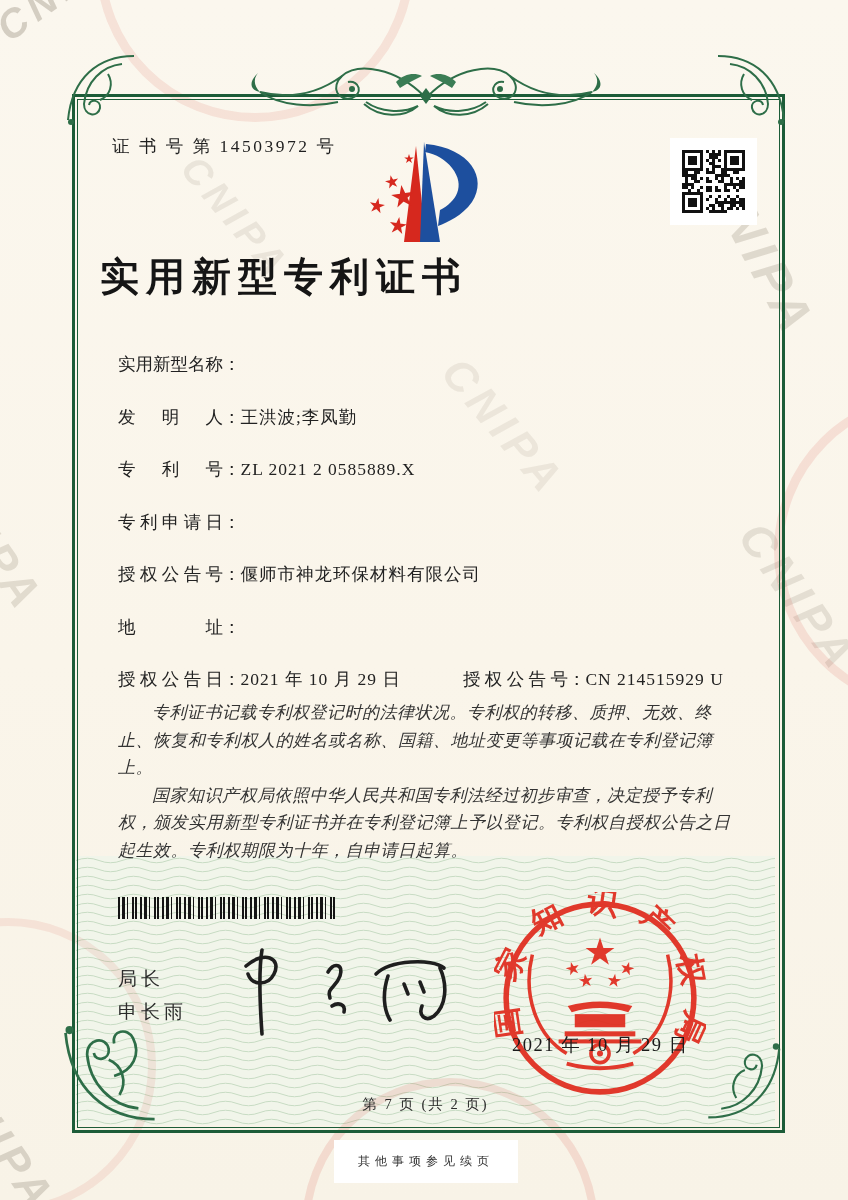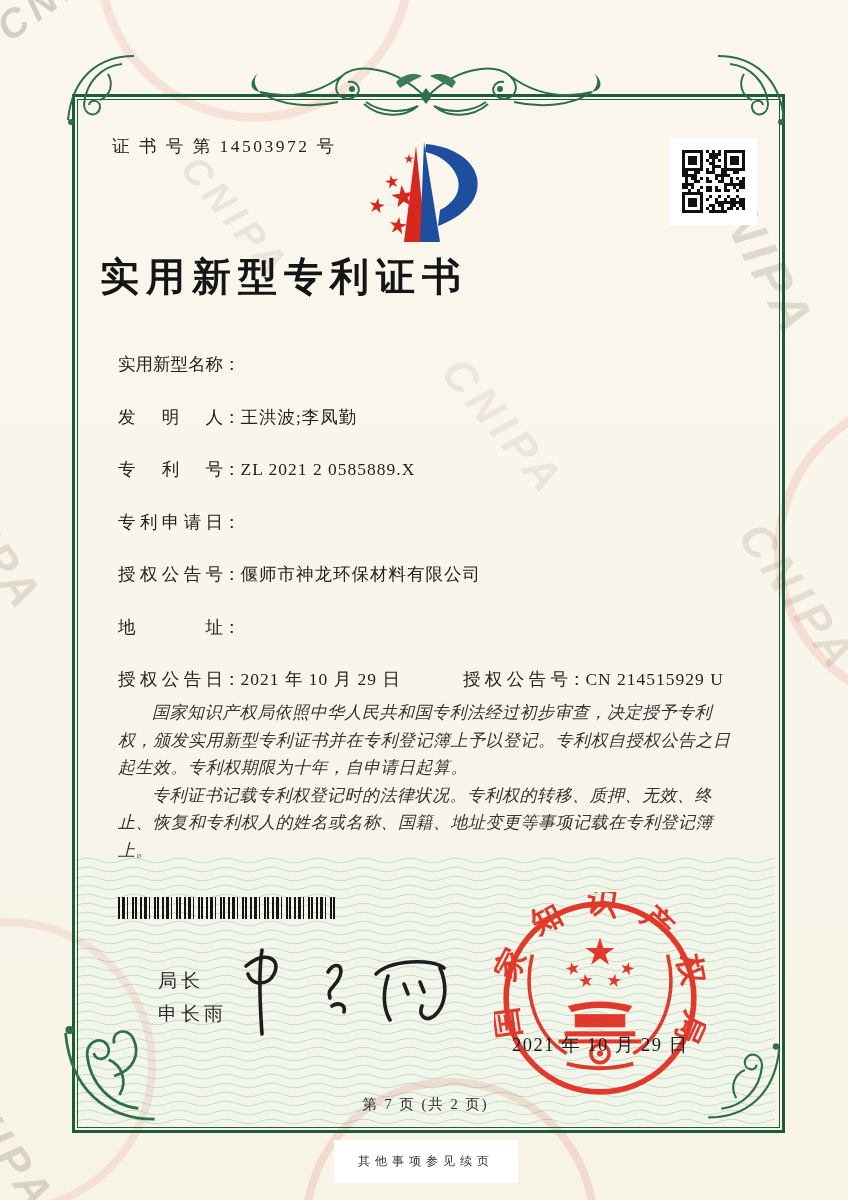--- a/index.html
+++ b/index.html
@@ -57,22 +57,22 @@
          font-size:17px;line-height:27.6px;color:#333;font-style:italic;}
   .paras p{margin:0;text-indent:2em;letter-spacing:.5px;}
 
   
   .barcode{position:absolute;left:118px;top:897px;width:218px;height:22px;z-index:4;
     background:repeating-linear-gradient(90deg,
       #141414 0 2px,transparent 2px 4px,#141414 4px 7px,transparent 7px 9px,
       #141414 9px 10px,transparent 10px 14px,#141414 14px 16px,transparent 16px 17px,
       #141414 17px 19px,transparent 19px 22px);}
   .director{position:absolute;left:118px;top:964px;z-index:4;
-    font-family:Liberation Serif, serif;font-size:19px;
-    letter-spacing:4px;color:#2a2a2a;line-height:33px;margin-left:40px;}
+    font-family:Liberation Mono, monospace;font-size:19px;
+    letter-spacing:4px;color:#2a2a2a;line-height:33px;}
   .sig{position:absolute;left:228px;top:942px;width:235px;height:100px;z-index:4;}
   .seal{position:absolute;left:494px;top:892px;width:212px;height:212px;z-index:5;opacity:.92;}
   .seal-date{position:absolute;left:512px;top:1032px;width:200px;z-index:6;
     font-size:18.5px;letter-spacing:1.5px;color:#1a1a1a;}
   .page-num{position:absolute;left:72px;top:1095px;width:707px;z-index:4;text-align:center;
     font-size:14.5px;letter-spacing:2px;color:#2b2b2b;}
   .cont-note{position:absolute;left:426px;top:1140px;transform:translateX(-50%);z-index:4;
     background:#ffffff;padding:13px 24px;font-size:12px;letter-spacing:5px;color:#333;white-space:nowrap;}
 </style>
 </head>
@@ -356,22 +356,22 @@
       <span class="fvalue">2021 年 10 月 29 日</span>
       <span class="gaz-group">
         <span class="flabel">授权公告号</span>
           <span class="colon">：</span>
         <span class="fvalue">CN 214515929 U</span>
       </span>
     </div>
   </div>
 
   <div class="paras">
+    <p>专利证书记载专利权登记时的法律状况。专利权的转移、质押、无效、终止、恢复和专利权人的姓名或名称、国籍、地址变更等事项记载在专利登记簿上。</p>
     <p>国家知识产权局依照中华人民共和国专利法经过初步审查，决定授予专利权，颁发实用新型专利证书并在专利登记簿上予以登记。专利权自授权公告之日起生效。专利权期限为十年，自申请日起算。</p>
-    <p>专利证书记载专利权登记时的法律状况。专利权的转移、质押、无效、终止、恢复和专利权人的姓名或名称、国籍、地址变更等事项记载在专利登记簿上。</p>
   </div>
 
   <div class="barcode"></div>
 
   <div class="director">
     <div>局长</div>
     <div>申长雨</div>
   </div>
 
   <svg class="sig" viewBox="0 0 235 100" xmlns="http://www.w3.org/2000/svg">

